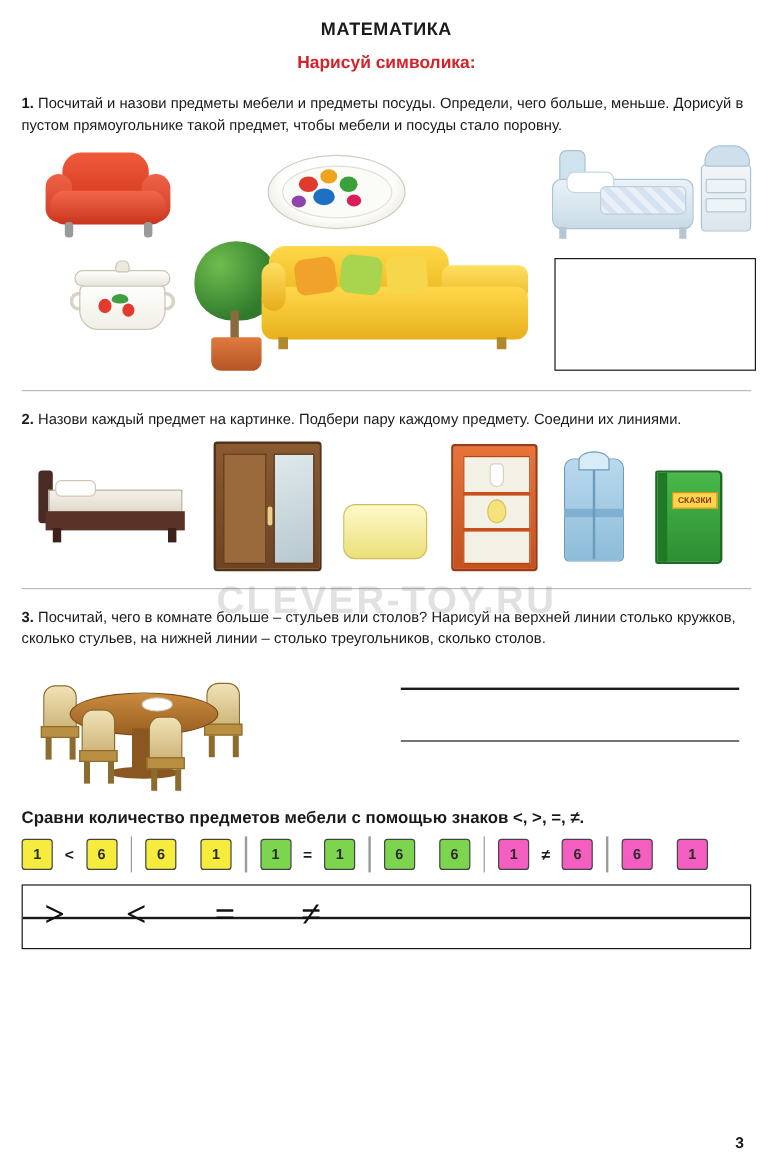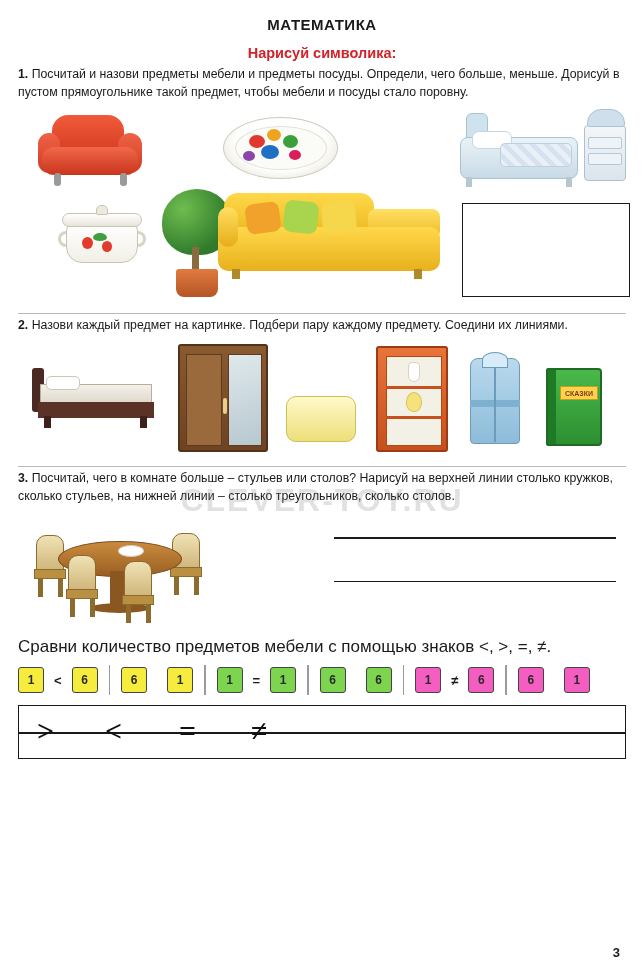--- a/index.html
+++ b/index.html
@@ -24,21 +24,21 @@
   }
   .subtitle {
     text-align: center;
     color: #d2232a;
     font-weight: bold;
     font-size: 14.5px;
     line-height: 20px;
     margin-top: 10px;
   }
 
-  .task { margin-top: 2px; font-size: 12.3px; line-height: 18px; }
+  .task { margin-top: 14px; font-size: 12.3px; line-height: 18px; }
   .tasknum { font-weight: bold; }
 
   .divider { border-top: 1px solid #b9b9b9; margin: 10px 0 0 0; }
 
   
   .row { position: relative; }
 
   
   .armchair { position: absolute; left: 20px; top: 8px; width: 110px; height: 75px; }
   .ac-back { position:absolute; left:14px; top:0; width:72px; height:42px; background:linear-gradient(180deg,#f05a3a,#d43a22); border-radius:16px 16px 6px 6px; }
@@ -154,21 +154,21 @@
   .c1 { left:4px; top:24px; }
   .c2 { left:36px; top:44px; }
   .c3 { left:92px; top:50px; }
   .c4 { left:140px; top:22px; }
   .dish { position:absolute; left:86px; top:34px; width:26px; height:12px; background:#fff; border:1px solid #d3cdbb; border-radius:50%; }
 
   .lines { position:absolute; left:316px; top:26px; width:282px; }
   .ansline { height:1.5px; background:#1a1a1a; margin-bottom:42px; }
 
   
-  .compare-text { font-size:17px; margin-top:6px; }
+  .compare-text { font-size:14px; margin-top:6px;font-weight:bold; }
   .cards { display:flex; align-items:center; margin-top:8px; gap:0; }
   .grp { display:flex; align-items:center; gap:7px; }
   .card {
     width:26px; height:26px; border:1.5px solid #444; border-radius:3px;
     display:flex; align-items:center; justify-content:center;
     font-size:12px; font-weight:bold; color:#2b2b2b;
   }
   .yellow { background:#f5ec3d; }
   .green  { background:#7dd44f; }
   .pink   { background:#f45ec0; }

